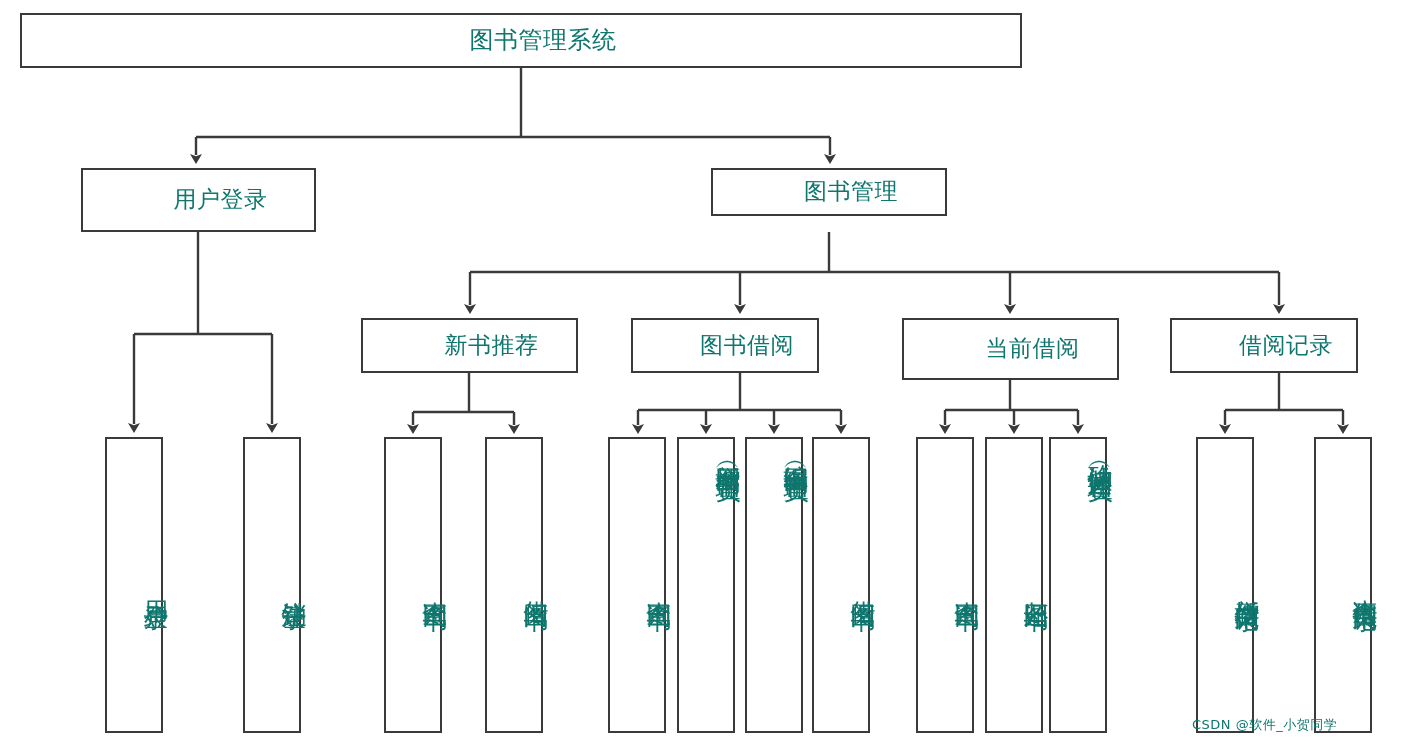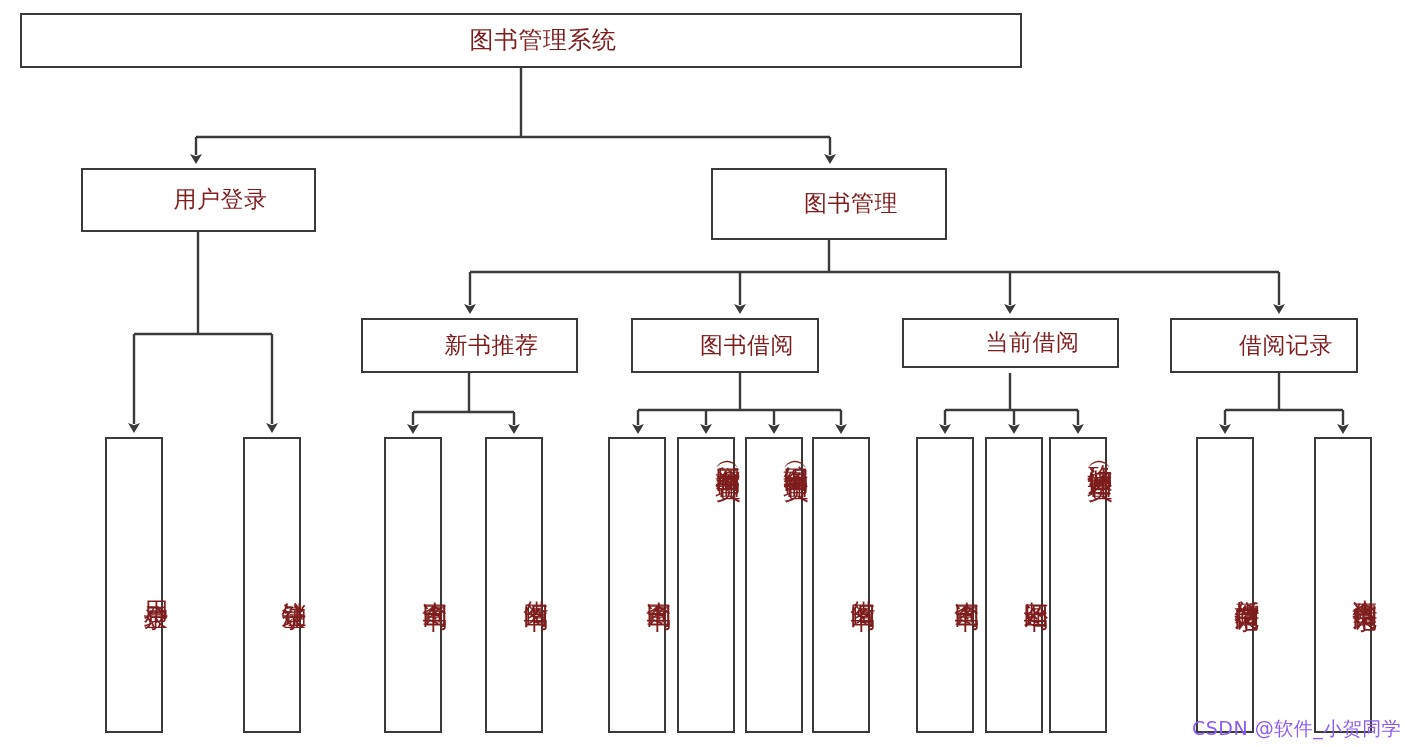--- a/index.html
+++ b/index.html
@@ -28,21 +28,21 @@
     pointer-events: none;
   }
   .node {
     position: absolute;
     box-sizing: border-box;
     border: 2.5px solid #3a3a3a;
     background: #ffffff;
     display: flex;
     align-items: center;
     justify-content: center;
-    color: #7f1d1d;
+    color: #0f766e;
     z-index: 2;
     padding-left: 44px;
   }
   .node .lbl {
     display: block;
     line-height: 1.12;
     letter-spacing: 0.5px;
   }
   
   .node.h {
@@ -65,22 +65,22 @@
     letter-spacing: 2px;
     white-space: nowrap;
   }
   
   .node.v.mid {
     align-items: center;
     padding-top: 0;
   }
   .watermark {
     position: absolute;
-    font-size: 19px;
-    color: #8b5cf6;
+    font-size: 13px;
+    color: #0f766e;
     white-space: nowrap;
     z-index: 5;
     letter-spacing: 0.5px;
   }
 </style>
 </head>
 <body>
 
 <div id="canvas">
 
@@ -134,31 +134,31 @@
     </g>
   </svg>
 
   <div class="node h root" style="left:20px; top:13px; width:1002px; height:55px;">
     <span class="lbl">图书管理系统</span>
   </div>
 
   <div class="node h" style="left:81px; top:168px; width:235px; height:64px;">
     <span class="lbl">用户登录</span>
   </div>
-  <div class="node h" style="left:711px; top:168px; width:236px; height:72px;">
+  <div class="node h" style="left:711px; top:168px; width:236px; height:48px;">
     <span class="lbl">图书管理</span>
   </div>
 
   <div class="node h" style="left:361px; top:318px; width:217px; height:55px;">
     <span class="lbl">新书推荐</span>
   </div>
   <div class="node h" style="left:631px; top:318px; width:188px; height:55px;">
     <span class="lbl">图书借阅</span>
   </div>
-  <div class="node h" style="left:902px; top:318px; width:217px; height:50px;justify-content:center;">
+  <div class="node h" style="left:902px; top:318px; width:217px; height:62px;justify-content:center;">
     <span class="lbl">当前借阅</span>
   </div>
   <div class="node h" style="left:1170px; top:318px; width:188px; height:55px;">
     <span class="lbl">借阅记录</span>
   </div>
 
   <div class="node v mid" style="left:105px; top:437px; width:58px; height:296px;">
     <span class="lbl">用户登录</span>
   </div>
   <div class="node v mid" style="left:243px; top:437px; width:58px; height:296px;">

